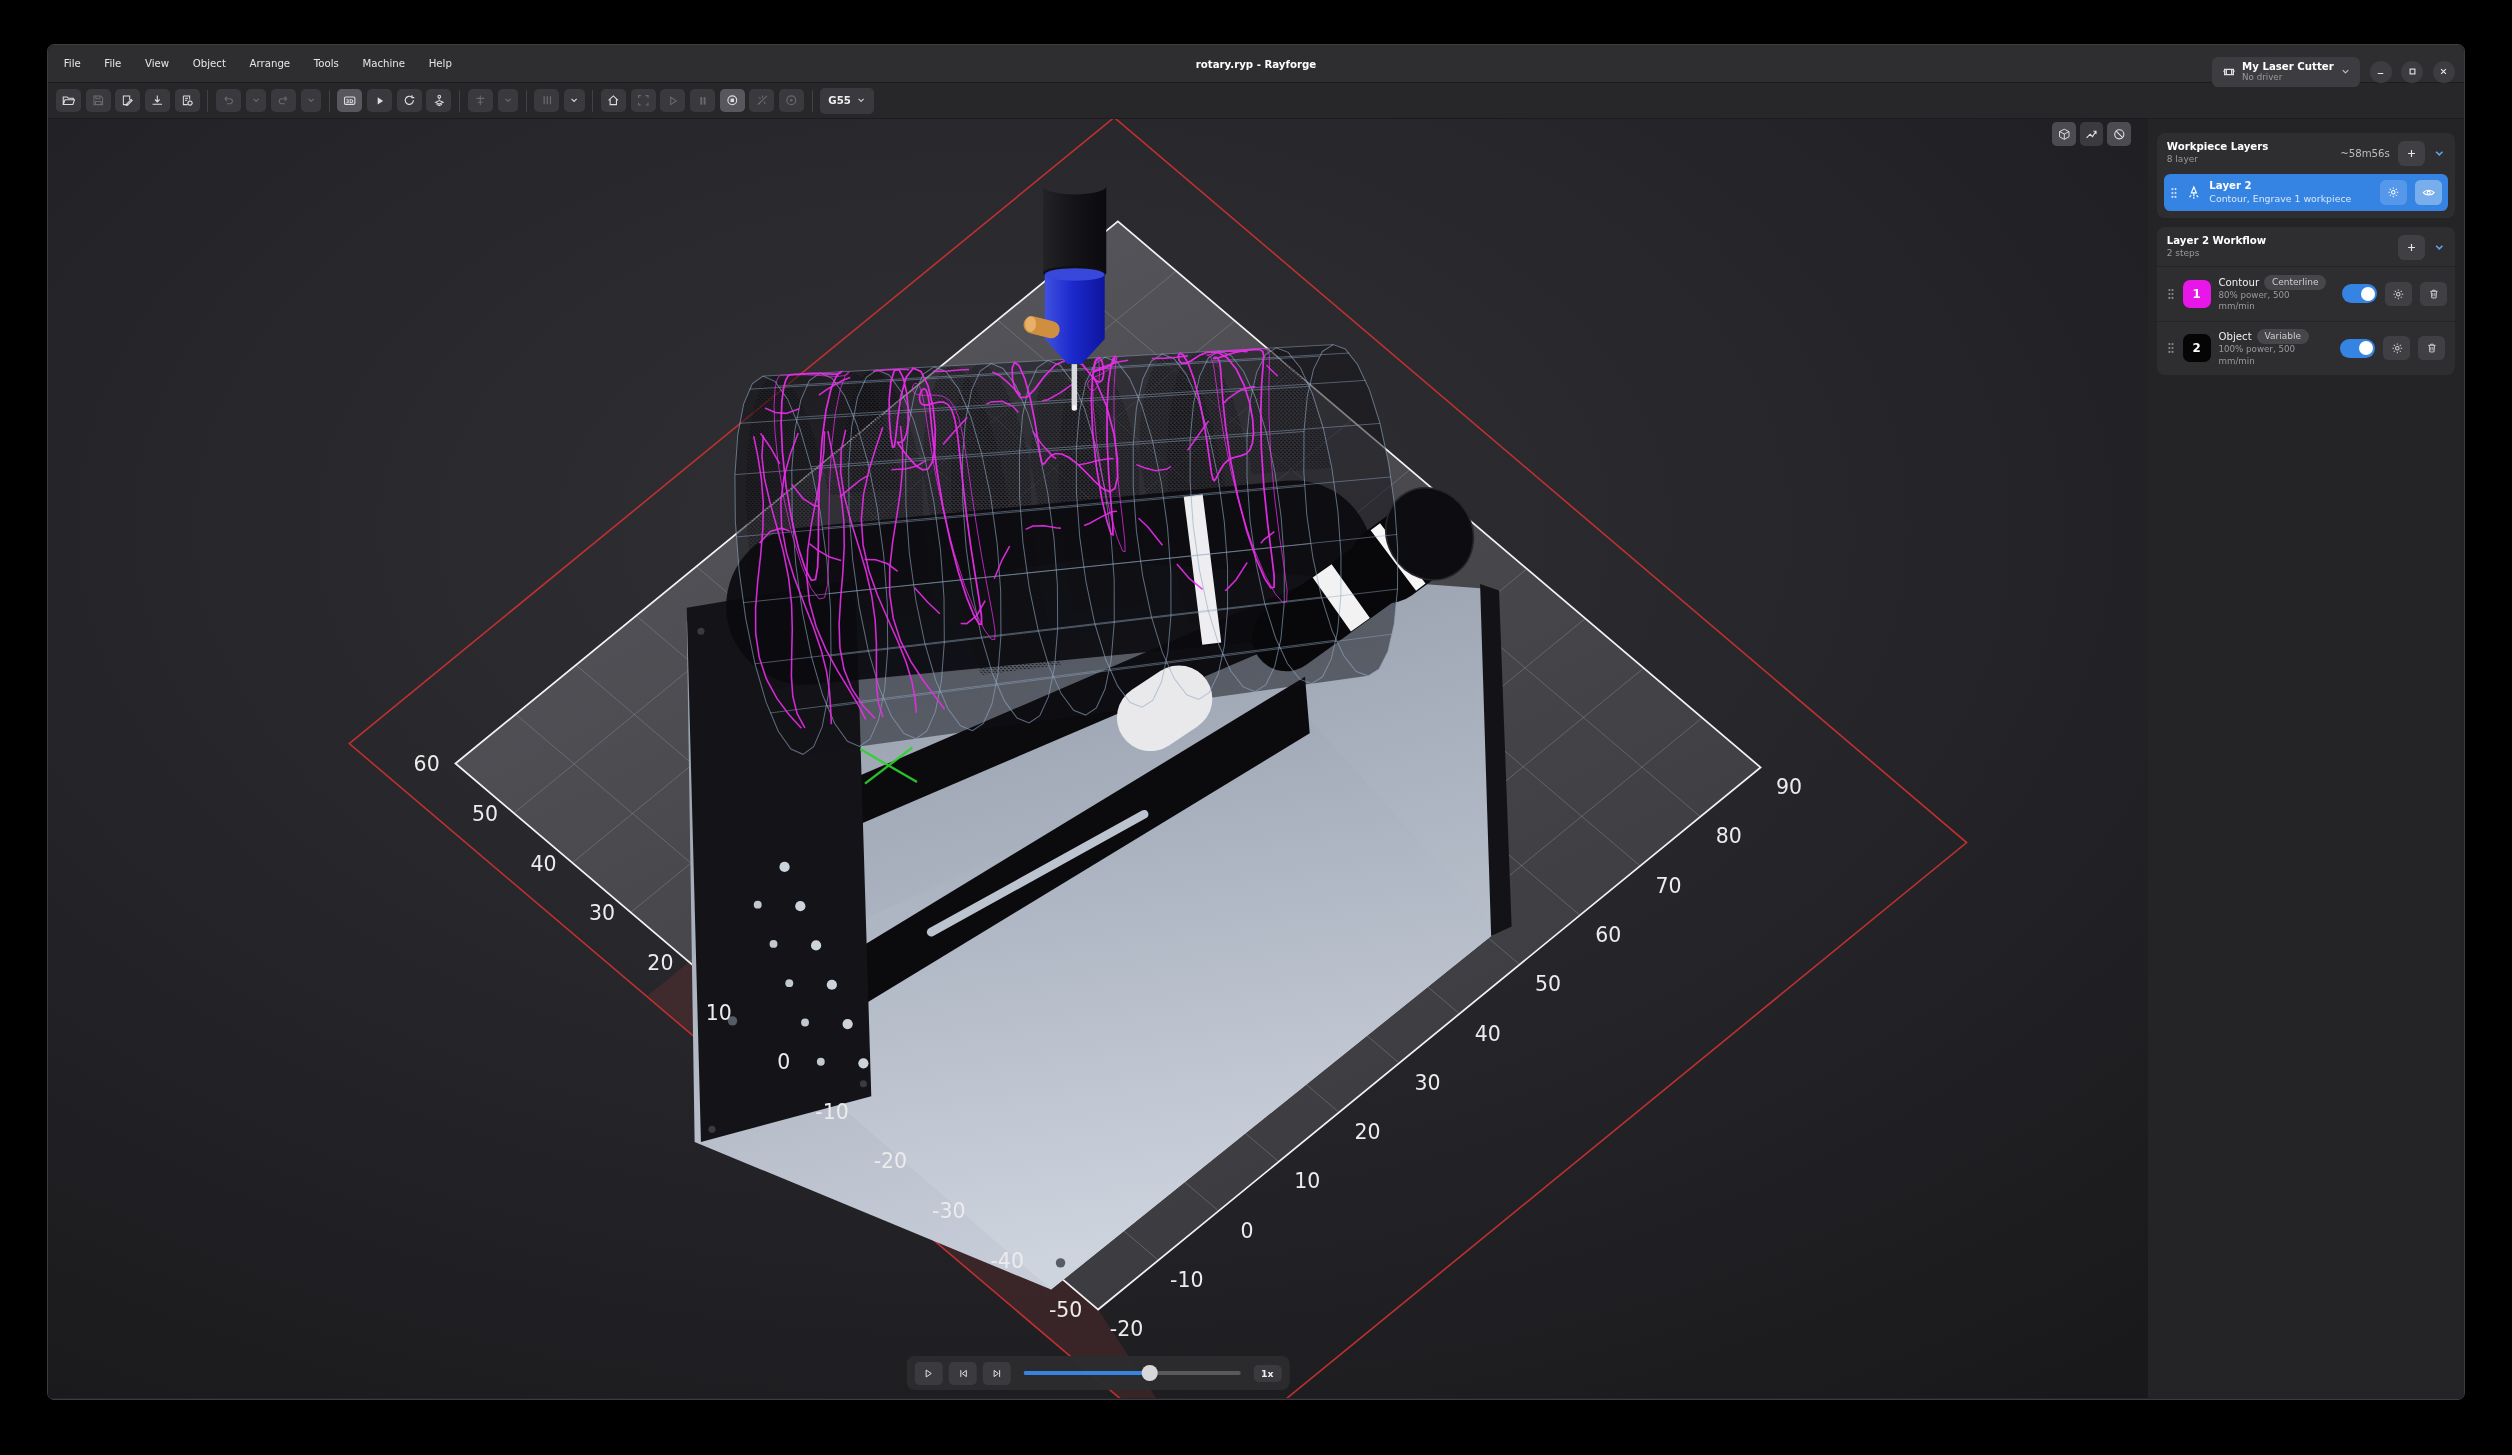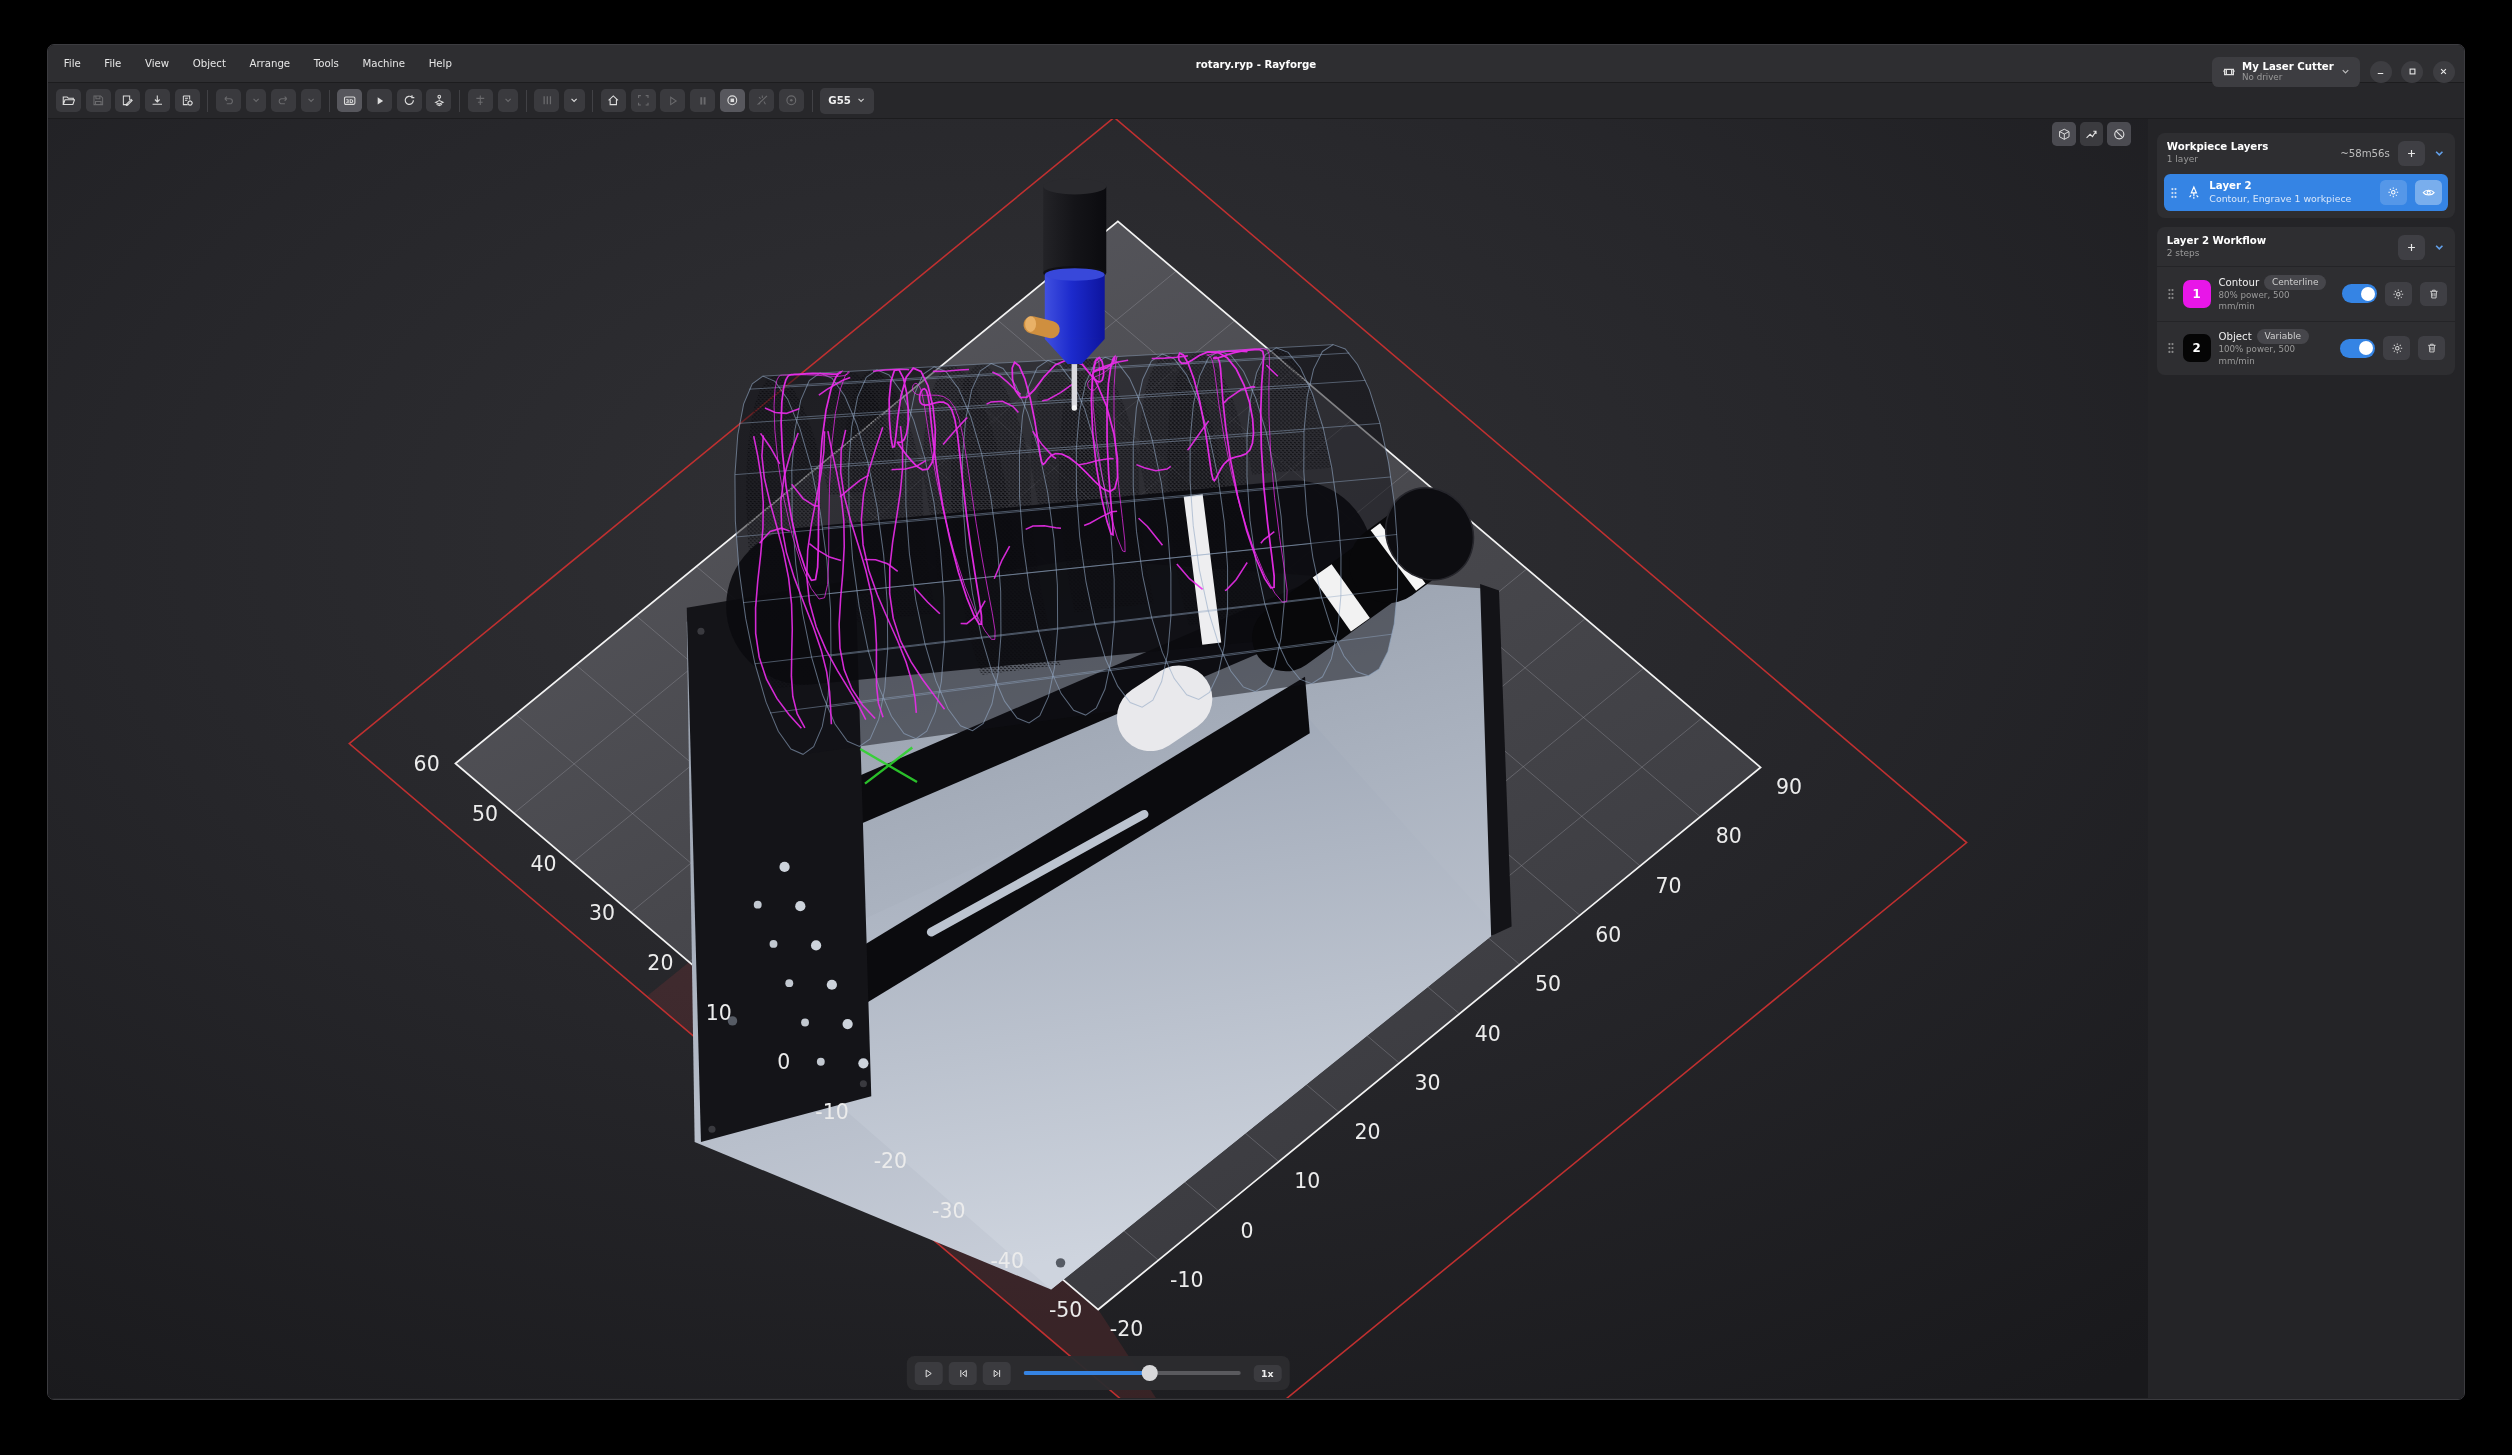--- a/index.html
+++ b/index.html
@@ -538,21 +538,21 @@
         <div class="speed-btn">1x</div>
       </div>
     </div>
 
     <div class="sidebar">
 
       <div class="card">
         <div class="card-head">
           <div class="ch-titles">
             <div class="ch-title">Workpiece Layers</div>
-            <div class="ch-sub">1 layer</div>
+            <div class="ch-sub">8 layer</div>
           </div>
           <div class="ch-right">
             <div class="estimate">~58m56s</div>
             <div class="sq-btn">
                   <svg class="ic" width="11" height="11" viewBox="0 0 16 16" stroke="currentColor" stroke-width="1.7">
                     <path d="M8,3 V13 M3,8 H13"></path>
                   </svg>
                 </div>
             <div class="chev-blue">
                   <svg class="ic" width="12.6" height="12.6" viewBox="0 0 16 16" fill="none" stroke="currentColor" stroke-width="2">

